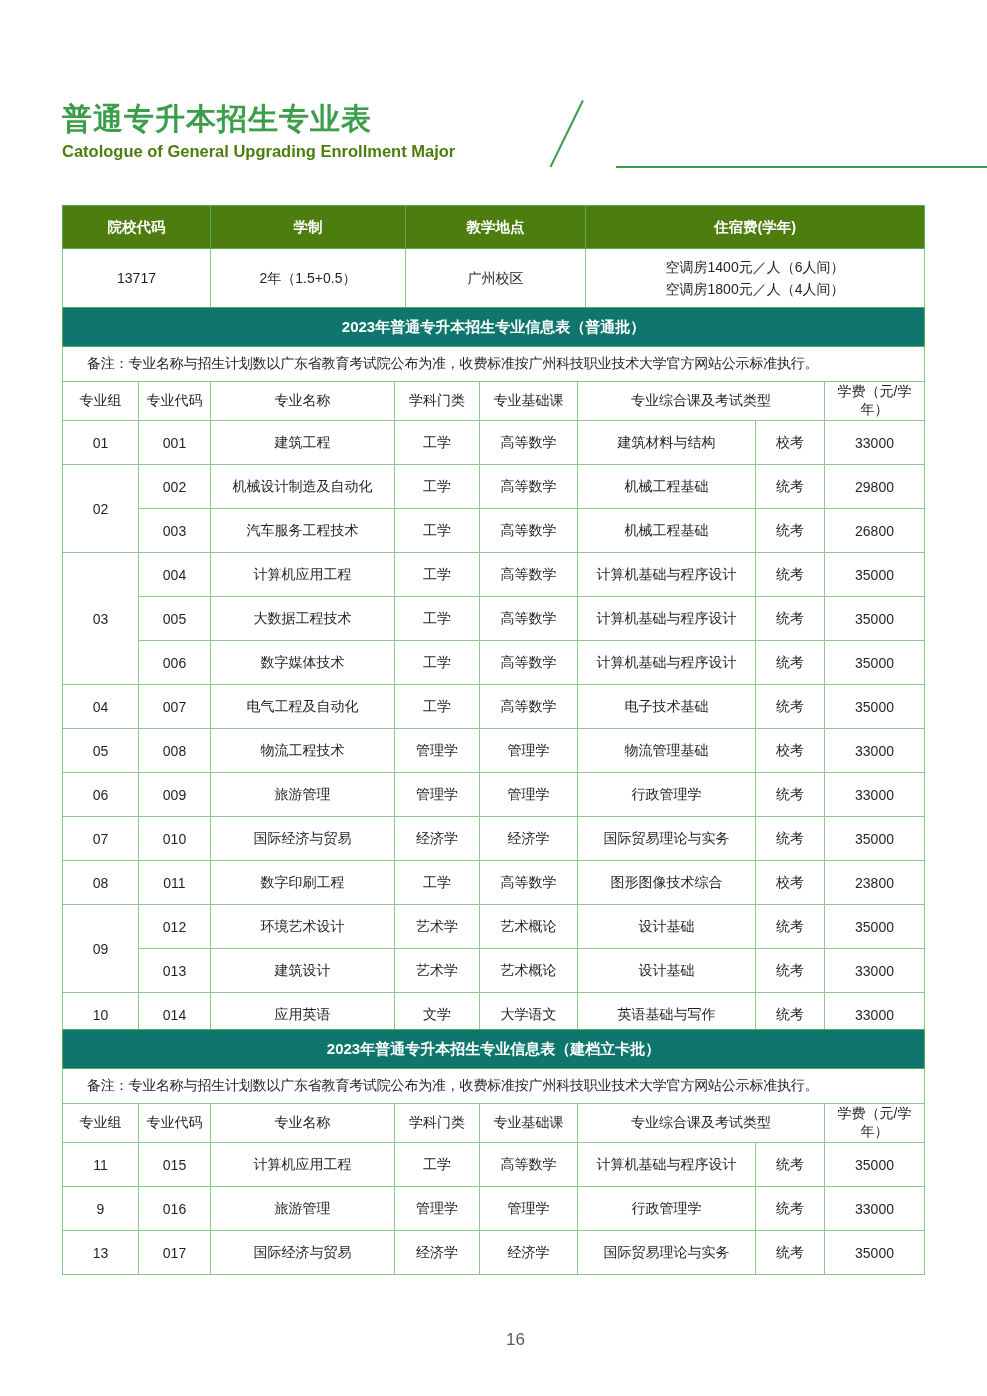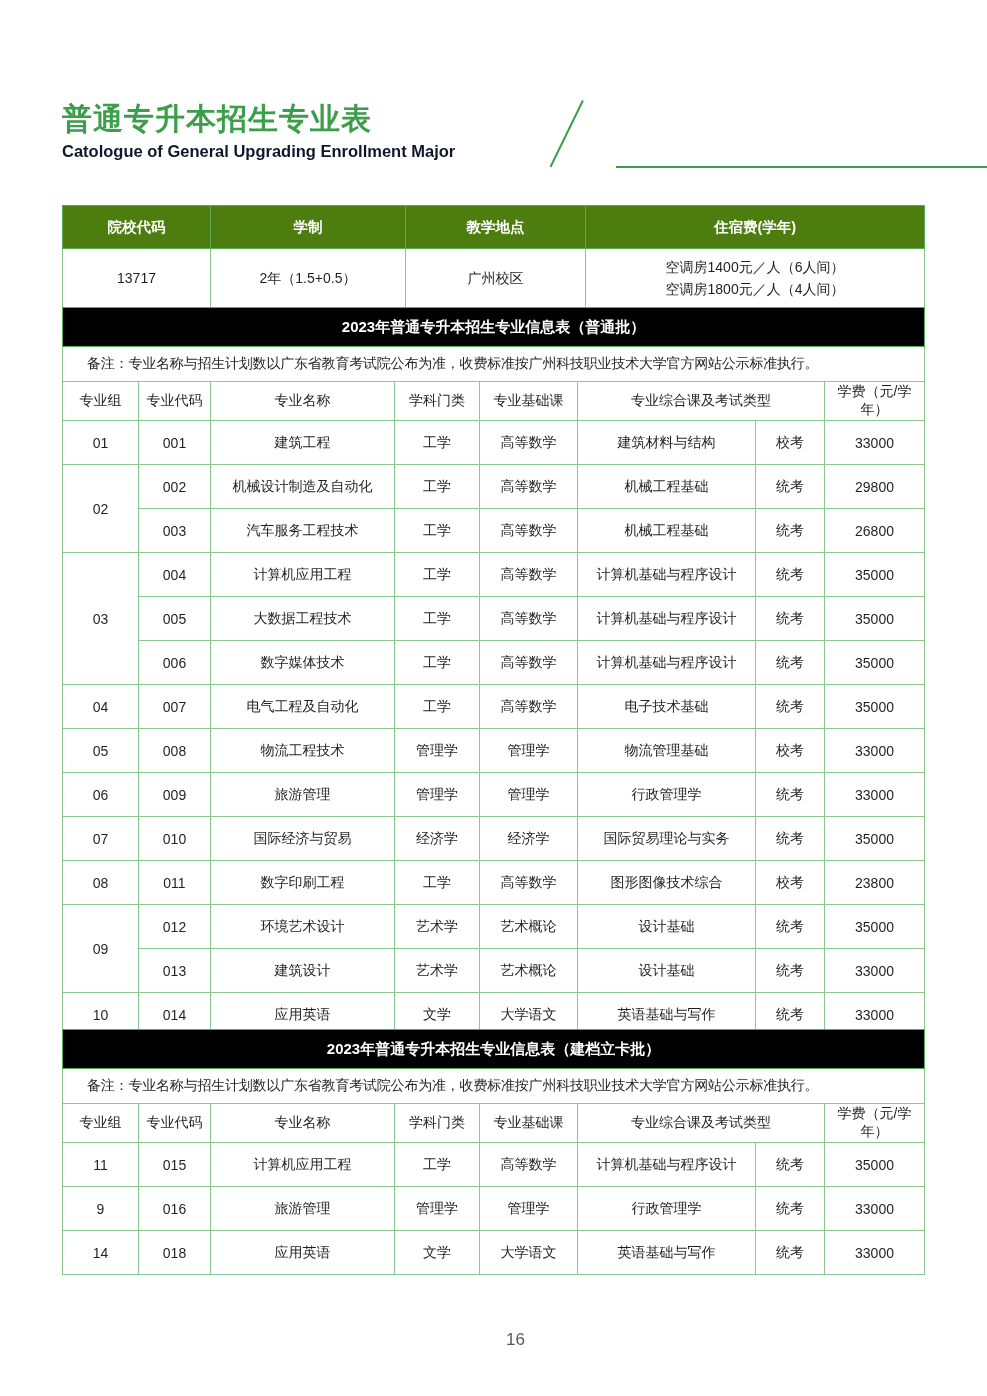--- a/index.html
+++ b/index.html
@@ -38,21 +38,21 @@
     color: #3c9e4b;
     letter-spacing: 1px;
     line-height: 38px;
     margin: 0;
     white-space: nowrap;
   }
   .header-sub {
     font-family: "Liberation Sans", sans-serif;
     font-size: 16.5px;
     font-weight: bold;
-    color: #0f172a;
+    color: #4d7c0f;
     line-height: 22px;
     margin: 2px 0 0 0;
     white-space: nowrap;
   }
   .header-rule {
     position: absolute;
     left: 520px;
     top: 0px;
     width: 408px;
     height: 66px;
@@ -98,21 +98,21 @@
     font-size: 14.5px;
     height: 42px;
     border: 1px solid #58ab5b;
   }
   .info-row td {
     height: 58px;
     font-size: 14px;
     line-height: 22px;
   }
   .banner td {
-    background: #000000;
+    background: #0f766e;
     color: #ffffff;
     font-weight: bold;
     font-size: 15px;
     height: 38px;
     border: 1px solid #58ab5b;
   }
   .note td {
     height: 34px;
     font-size: 14px;
     text-align: left;
@@ -400,28 +400,28 @@
           <td>9</td>
           <td>016</td>
           <td>旅游管理</td>
           <td>管理学</td>
           <td>管理学</td>
           <td>行政管理学</td>
           <td>统考</td>
           <td>33000</td>
         </tr>
         <tr class="data">
-          <td>14</td>
-          <td>018</td>
-          <td>应用英语</td>
-          <td>文学</td>
-          <td>大学语文</td>
-          <td>英语基础与写作</td>
-          <td>统考</td>
-          <td>33000</td>
+          <td>13</td>
+          <td>017</td>
+          <td>国际经济与贸易</td>
+          <td>经济学</td>
+          <td>经济学</td>
+          <td>国际贸易理论与实务</td>
+          <td>统考</td>
+          <td>35000</td>
         </tr>
       </tbody>
     </table>
   </div>
 
   <div class="page-number">16</div>
 
 </div>
 
 </body></html>

